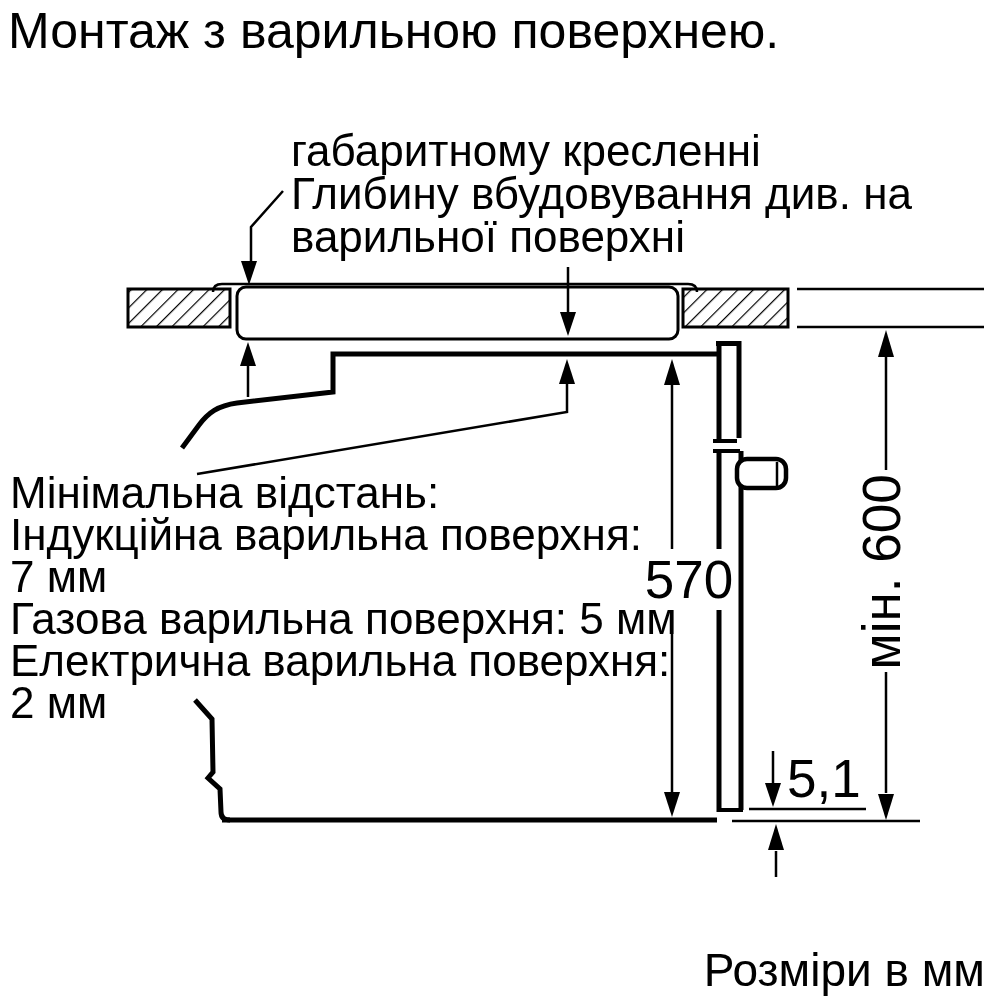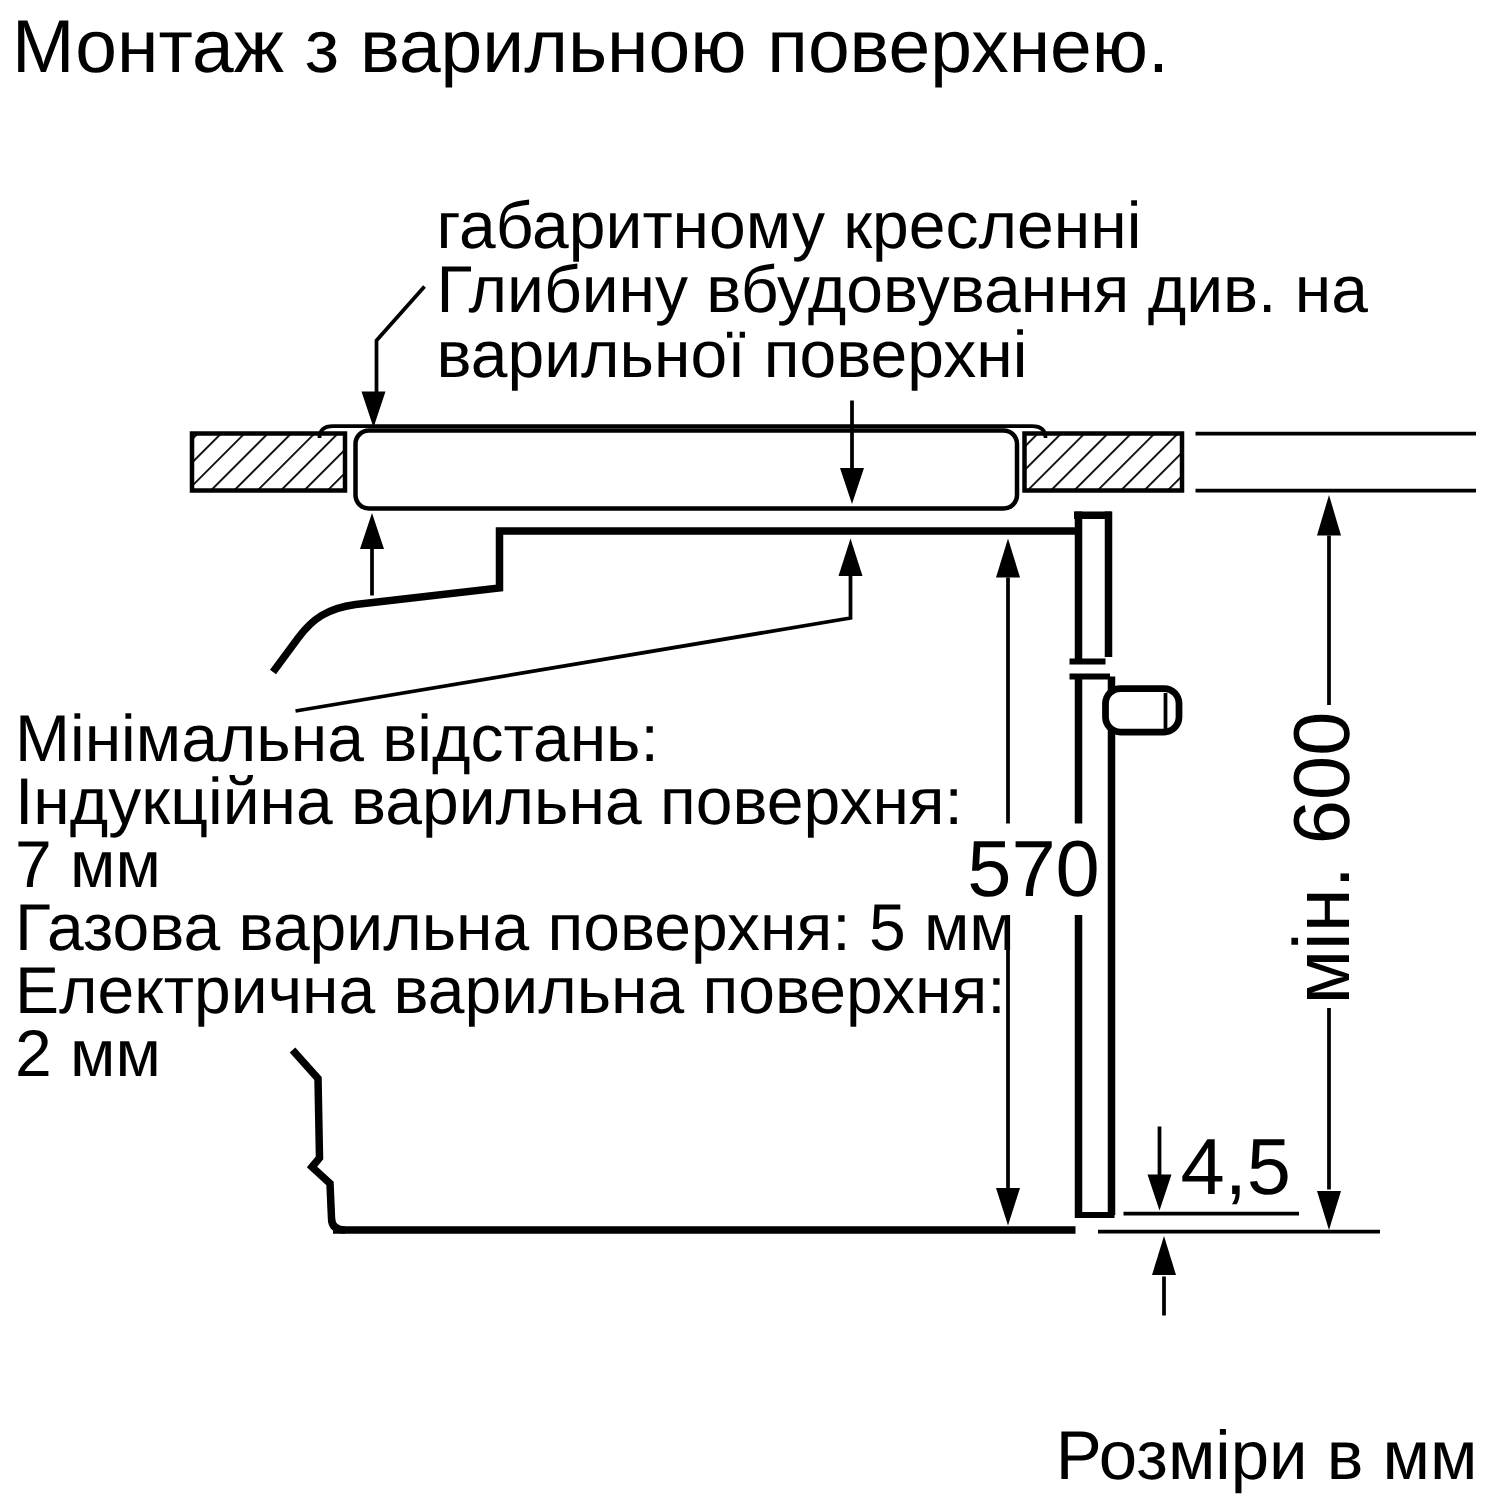--- a/index.html
+++ b/index.html
@@ -116,17 +116,17 @@
     <div>Мінімальна відстань:</div>
     <div>Індукційна варильна поверхня:</div>
     <div>7 мм</div>
     <div>Газова варильна поверхня: 5 мм</div>
     <div>Електрична варильна поверхня:</div>
     <div>2 мм</div>
   </div>
 
   <div class="txt dim-570">570</div>
   <div class="txt dim-600">мін. 600</div>
-  <div class="txt dim-75">4,5</div>
+  <div class="txt dim-75">5,1</div>
 
   <div class="txt footer-note">Розміри в мм</div>
 
 </div>
 
 </body></html>

